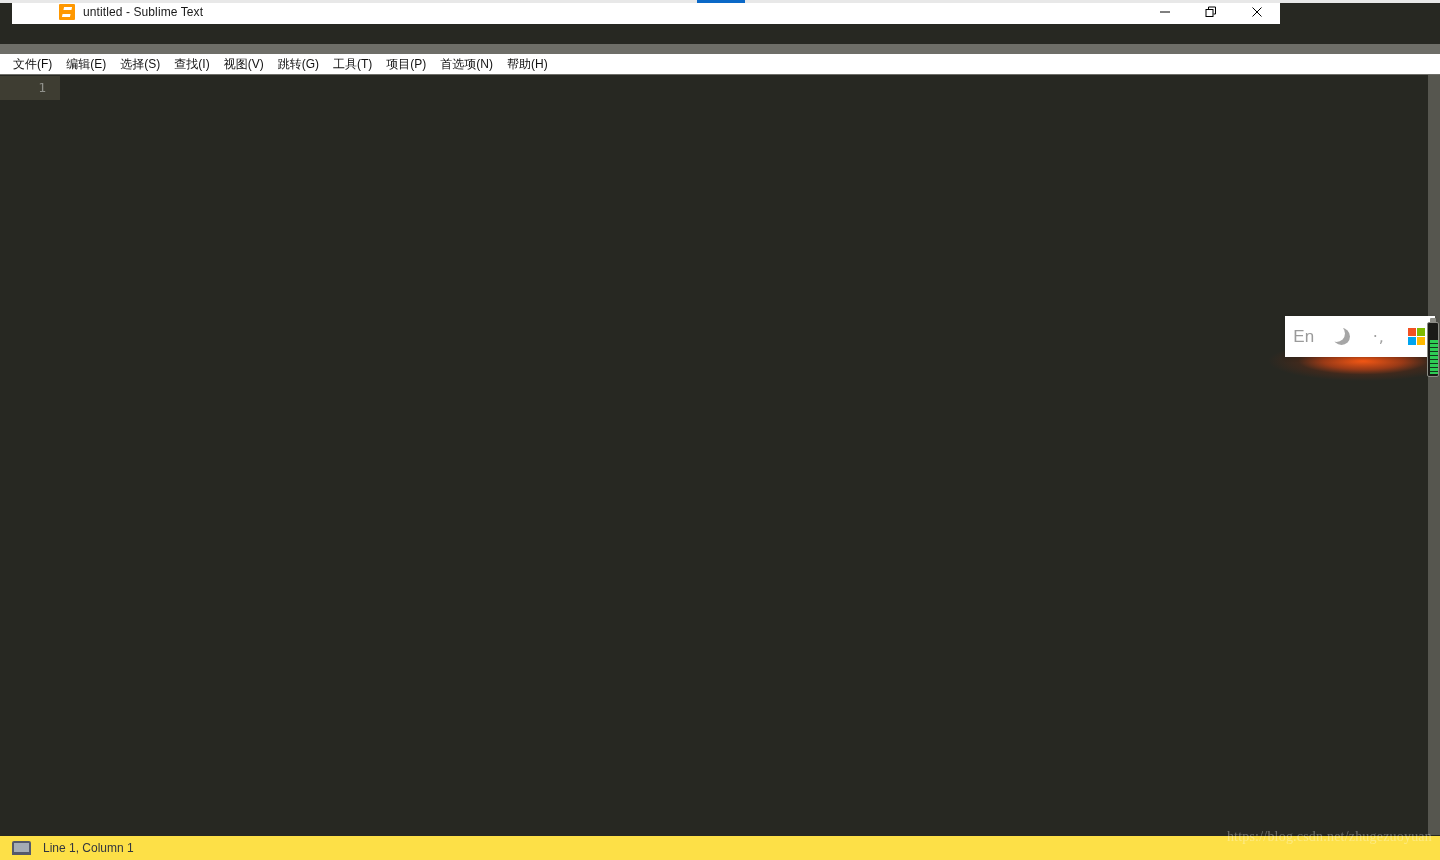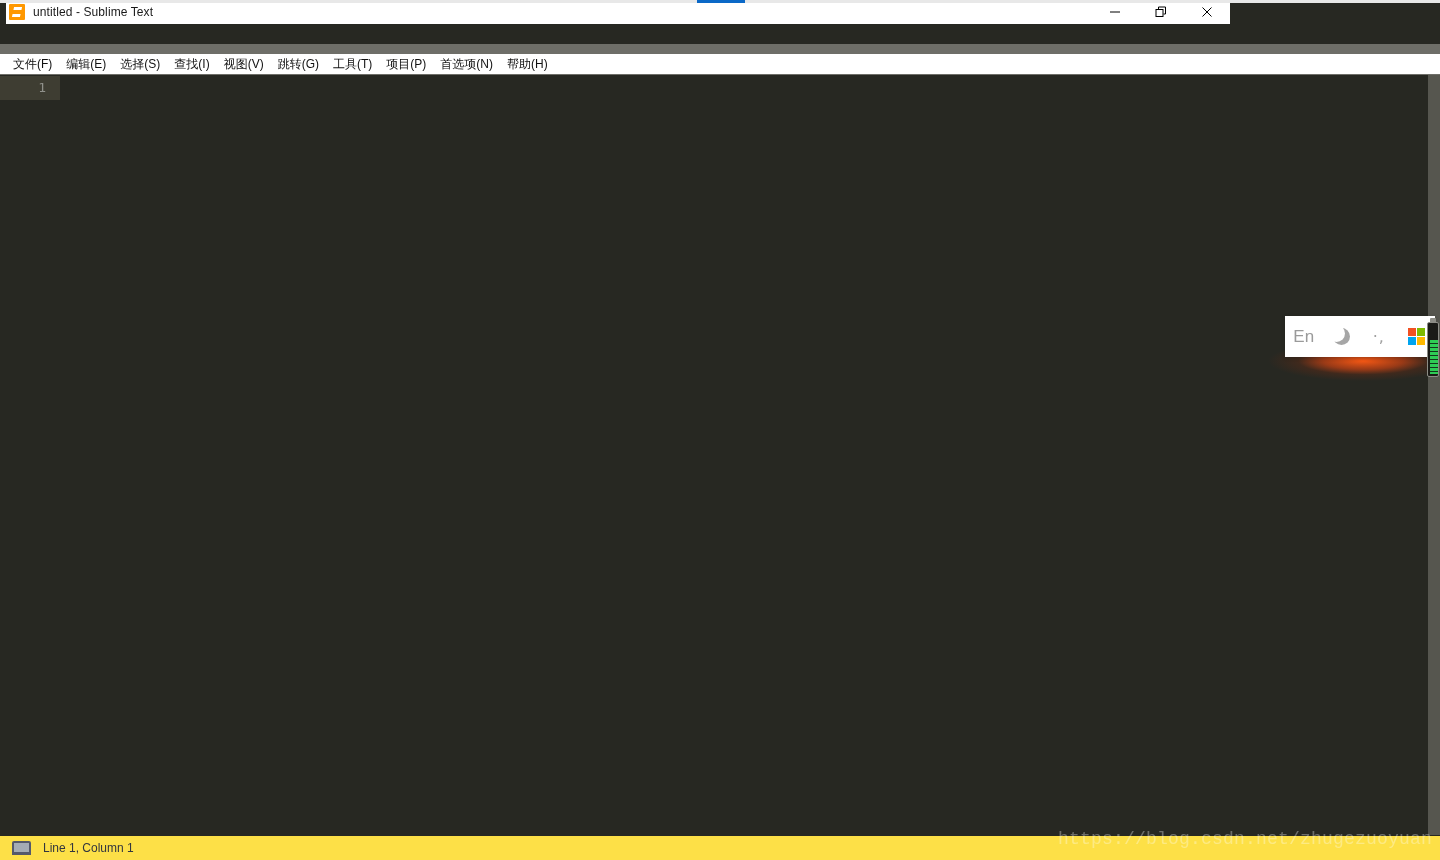--- a/index.html
+++ b/index.html
@@ -42,27 +42,28 @@
     top: 0;
     left: 0;
     width: 1440px;
     height: 3px;
     background: #e8e8e8;
   }
 
   
   .titlebar {
     position: absolute;
-    top: 0; left: 6px;
+    top: 0; left: 12px;
     width: 1224px;
     height: 24px;
     background: #ffffff;
     display: flex;
     align-items: center;
     z-index: 30;
+    padding-left: 44px;
   }
   .app-icon {
     width: 16px;
     height: 16px;
     margin-left: 3px;
     margin-right: 8px;
     background: #ff9800;
     position: relative;
     flex: none;
     border-radius: 1px;
@@ -355,27 +356,27 @@
     align-items: center;
     margin-top: 32px;
   }
   .status-right .status-text { margin-right: 44px; }
 
   
   .watermark {
     position: absolute;
     right: 8px;
     top: 829px;
-    font-size: 18px;
+    font-size: 14px;
     color: rgba(255,255,255,0.33);
     letter-spacing: 0.2px;
     white-space: nowrap;
     z-index: 80;
     pointer-events: none;
-    font-family: Liberation Mono, monospace;
+    font-family: Liberation Serif, serif;
     margin-left: 20px;
   }
 </style>
 </head>
 <body>
 
 <div id="app">
 
   <div class="top-strip">
     <div class="top-strip-grey"></div>

